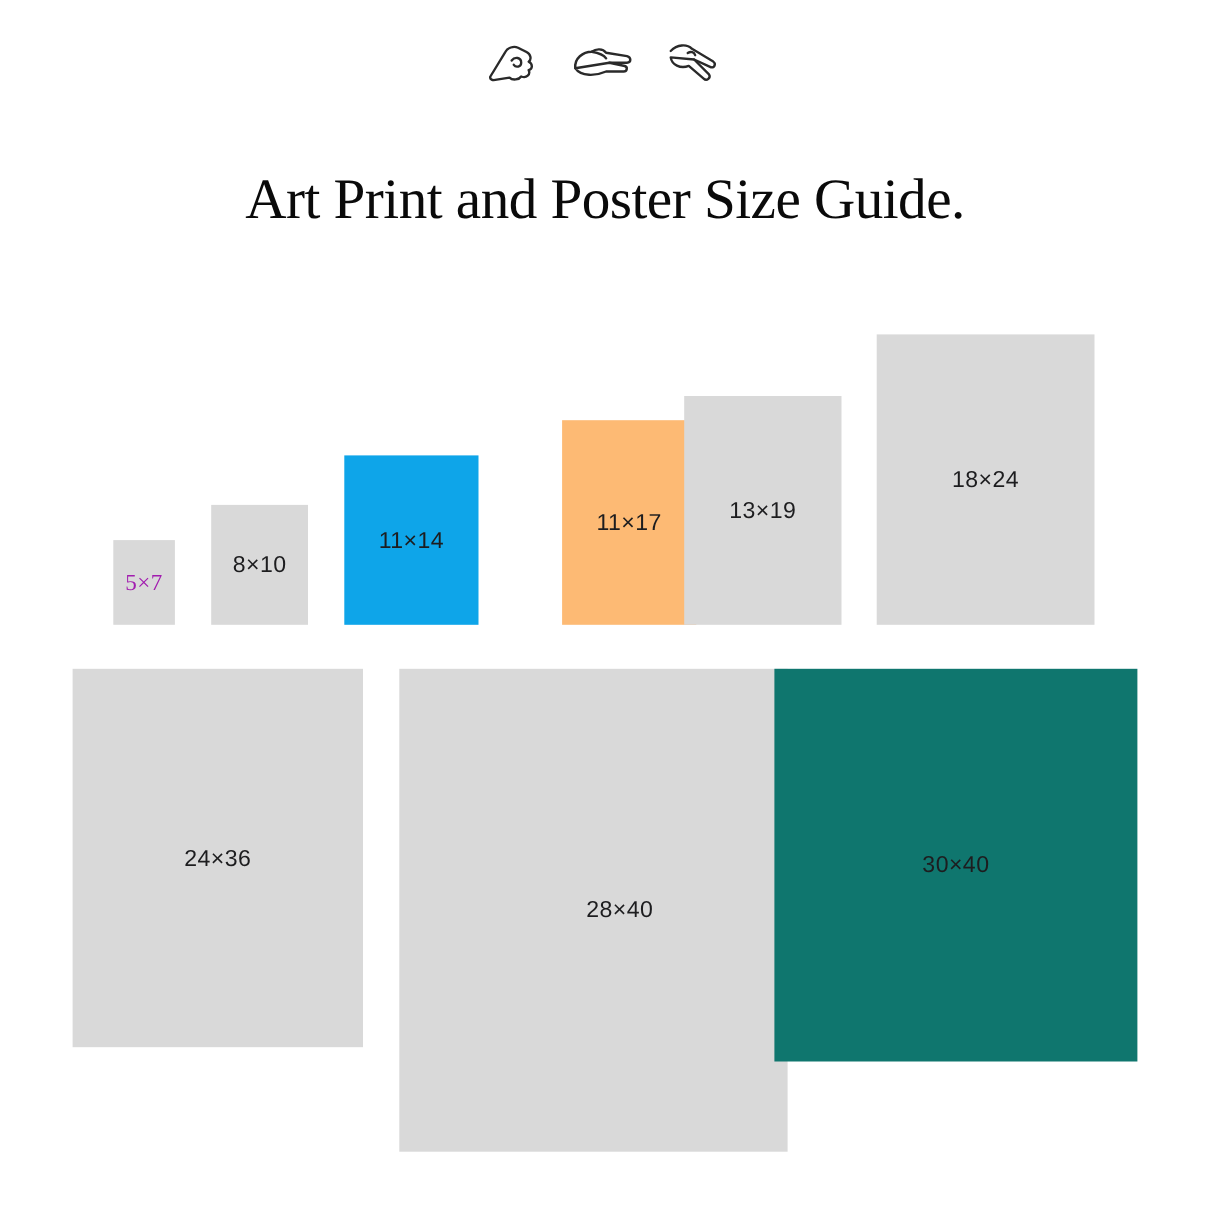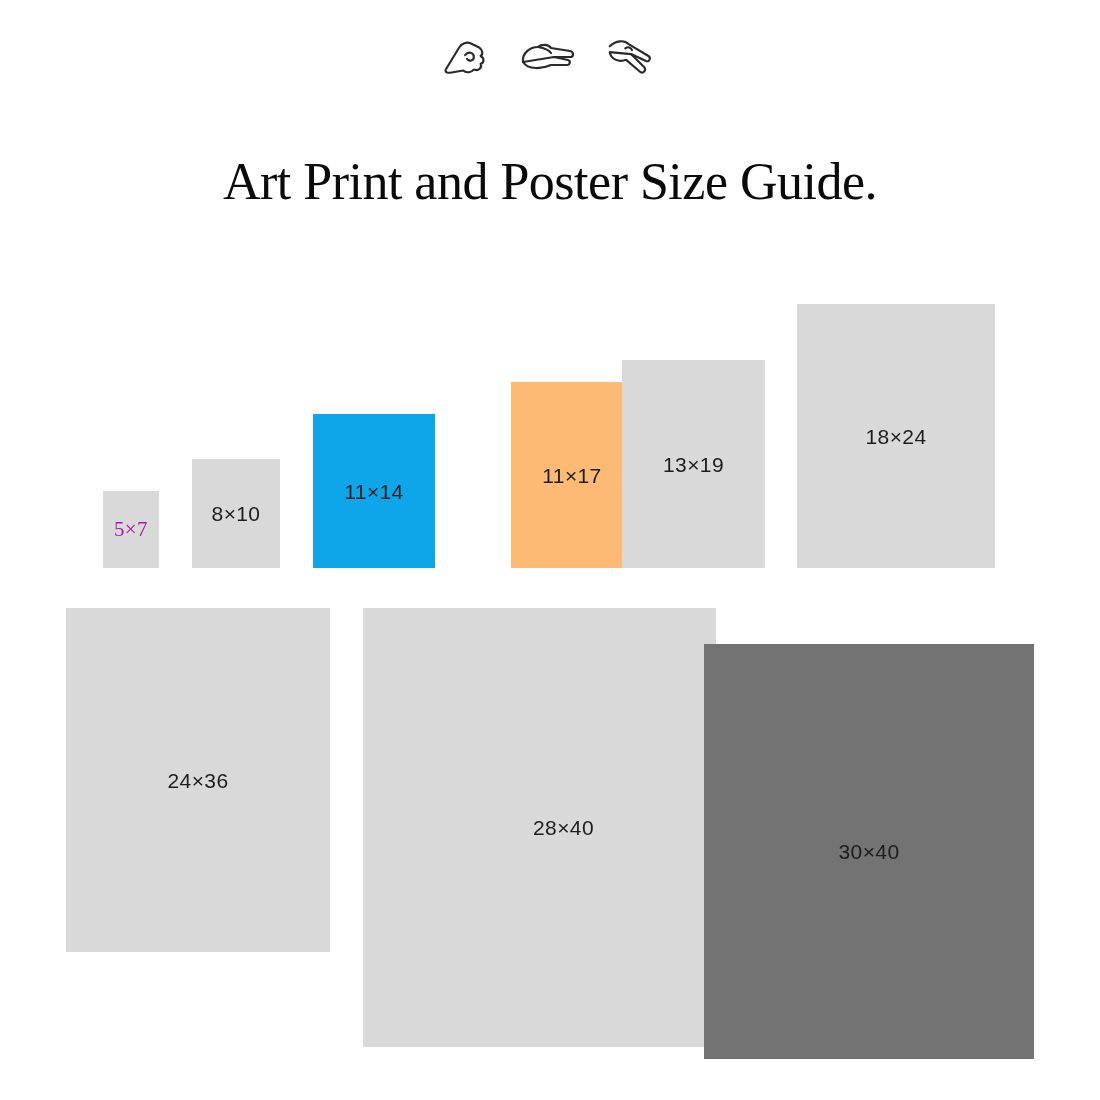--- a/index.html
+++ b/index.html
@@ -88,18 +88,18 @@
     </div>
       <div class="box" style="left: 797px; top: 304px; width: 198px; height: 264px; background: rgb(217, 217, 217);">
       <span class="box-label" style="color: rgb(29, 29, 31);">18×24</span>
     </div>
       <div class="box" style="left: 66px; top: 608px; width: 264px; height: 344px; background: rgb(217, 217, 217); align-items: center;">
       <span class="box-label" style="color: rgb(29, 29, 31);">24×36</span>
     </div>
       <div class="box" style="left: 363px; top: 608px; width: 305px; height: 439px; background: rgb(217, 217, 217); padding-left: 48px;">
       <span class="box-label" style="color: rgb(29, 29, 31);">28×40</span>
     </div>
-      <div class="box" style="left: 704px; top: 608px; width: 330px; height: 415px; background: #737373; margin-top: 36px;">
+      <div class="box" style="left: 704px; top: 608px; width: 330px; height: 357px; background: #0f766e;">
       <span class="box-label" style="color: rgb(29, 29, 31);">30×40</span>
     </div>
     </div>
 
 </div>
 
 </body></html>

